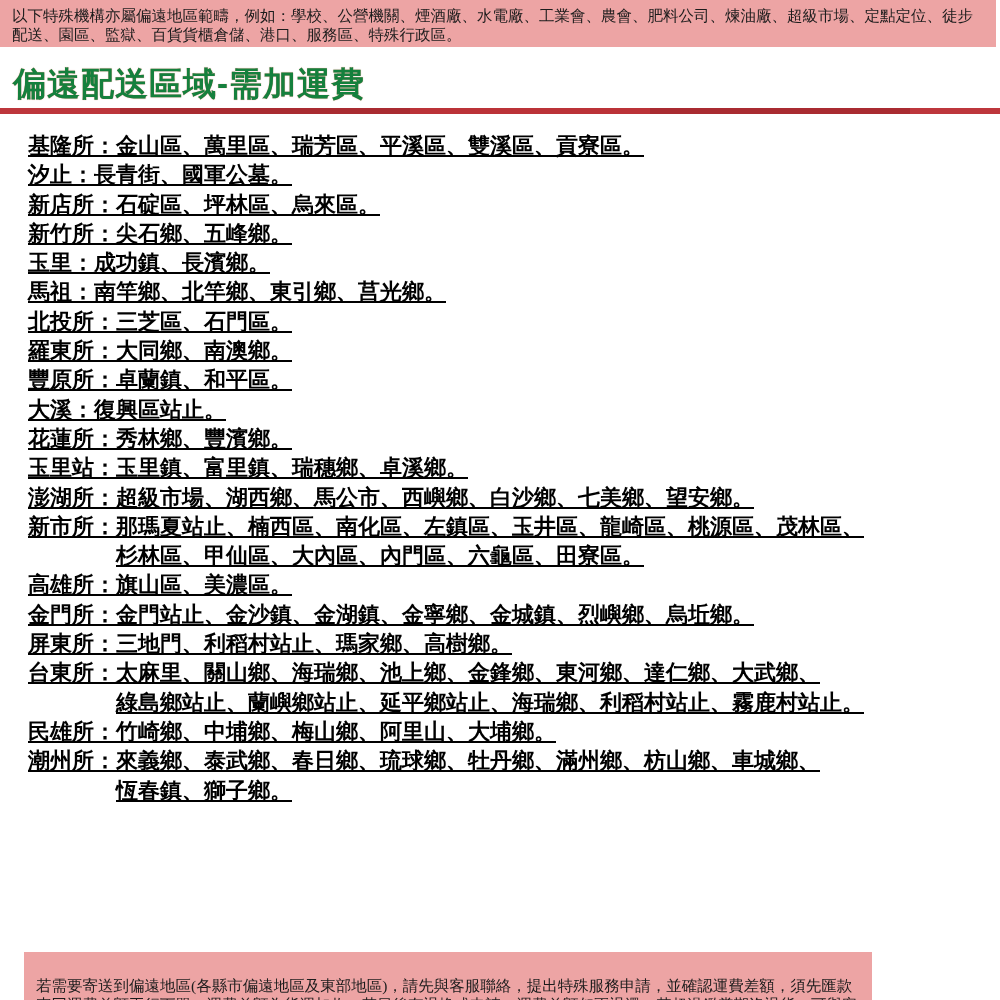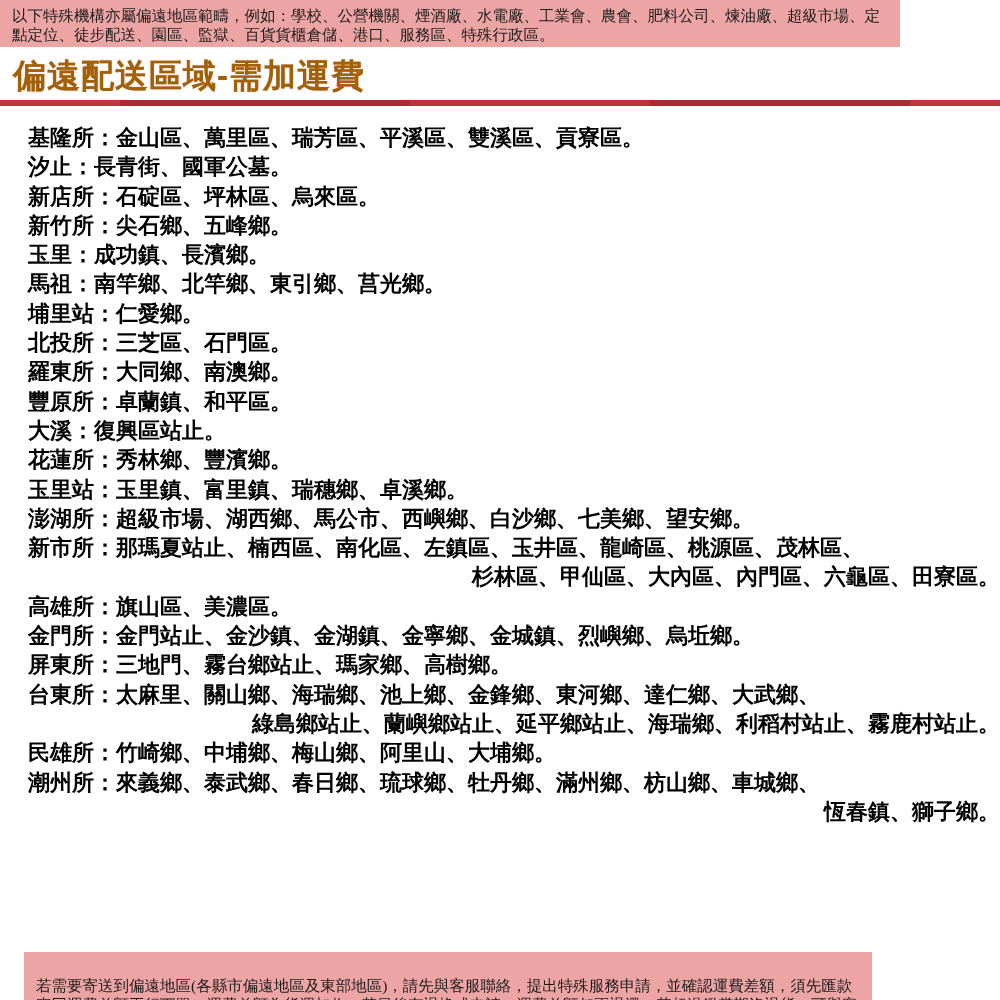--- a/index.html
+++ b/index.html
@@ -12,36 +12,36 @@
   }
   .band {
     background: #eda4a4;
     color: #1c1c1c;
     font-size: 15.5px;
     line-height: 19px;
     box-sizing: border-box;
     font-family: "Liberation Serif", serif;
   }
   .band.top {
-    width: 900px;
+    width: 996px;
     height: 47px;
     padding: 6px 14px 0 12px;
   }
   .band.bottom {
     position: absolute;
     left: 0; bottom: 0;
     width: 848px;
     height: 48px;
     padding: 24px 14px 0 12px;
     margin-left: 24px;
   }
   .title-wrap { padding: 11px 0 0 0; }
   h1.page-title {
-    margin: 0 0 0 13px;
-    color: #a16207;
+    margin: 8px 0 0 13px;
+    color: #15803d;
     font-family: "Liberation Sans", sans-serif;
     font-weight: 800;
     font-size: 33px;
     line-height: 36px;
     letter-spacing: 1px;
     text-shadow: 0 0 1px rgba(213,58,30,.6);
   }
   .rule {
     margin-top: 6px;
     height: 6px;
@@ -54,22 +54,22 @@
       #bd363c 91% 100%);
   }
   .list {
     padding: 17px 0 0 28px;
     color: #000000;
     font-weight: bold;
     font-size: 22px;
     line-height: 29.3px;
     overflow: hidden;
   }
-  .item .l1, .item .l2 { white-space: nowrap; }
-  .item .l2 { padding-left: 88px; text-align: right; }
+  .item .l1, .item .l2 { white-space: nowrap; text-decoration: underline; }
+  .item .l2 { padding-left: 88px; }
   .item .l2:empty { display: none; }
 </style>
 </head>
 <body>
 
 <div class="page">
 
   <div class="band top">以下特殊機構亦屬偏遠地區範疇，例如：學校、公營機關、煙酒廠、水電廠、工業會、農會、肥料公司、煉油廠、超級市場、定點定位、徒步配送、園區、監獄、百貨貨櫃倉儲、港口、服務區、特殊行政區。</div>
 
   <div class="title-wrap">
@@ -94,24 +94,20 @@
       <div class="item">
       <div class="l1">新竹所：尖石鄉、五峰鄉。</div>
 
     </div>
       <div class="item">
       <div class="l1">玉里：成功鎮、長濱鄉。</div>
 
     </div>
       <div class="item">
       <div class="l1">馬祖：南竿鄉、北竿鄉、東引鄉、莒光鄉。</div>
-
-    </div>
-      <div class="item">
-      <div class="l1">埔里站：仁愛鄉。</div>
 
     </div>
       <div class="item">
       <div class="l1">北投所：三芝區、石門區。</div>
 
     </div>
       <div class="item">
       <div class="l1">羅東所：大同鄉、南澳鄉。</div>
 
     </div>
@@ -141,21 +137,21 @@
     </div>
       <div class="item">
       <div class="l1">高雄所：旗山區、美濃區。</div>
 
     </div>
       <div class="item">
       <div class="l1">金門所：金門站止、金沙鎮、金湖鎮、金寧鄉、金城鎮、烈嶼鄉、烏坵鄉。</div>
 
     </div>
       <div class="item">
-      <div class="l1">屏東所：三地門、霧台鄉站止、瑪家鄉、高樹鄉。</div>
+      <div class="l1">屏東所：三地門、利稻村站止、瑪家鄉、高樹鄉。</div>
 
     </div>
       <div class="item">
       <div class="l1">台東所：太麻里、關山鄉、海瑞鄉、池上鄉、金鋒鄉、東河鄉、達仁鄉、大武鄉、</div>
       <div class="l2">綠島鄉站止、蘭嶼鄉站止、延平鄉站止、海瑞鄉、利稻村站止、霧鹿村站止。</div>
     </div>
       <div class="item">
       <div class="l1">民雄所：竹崎鄉、中埔鄉、梅山鄉、阿里山、大埔鄉。</div>
 
     </div>

